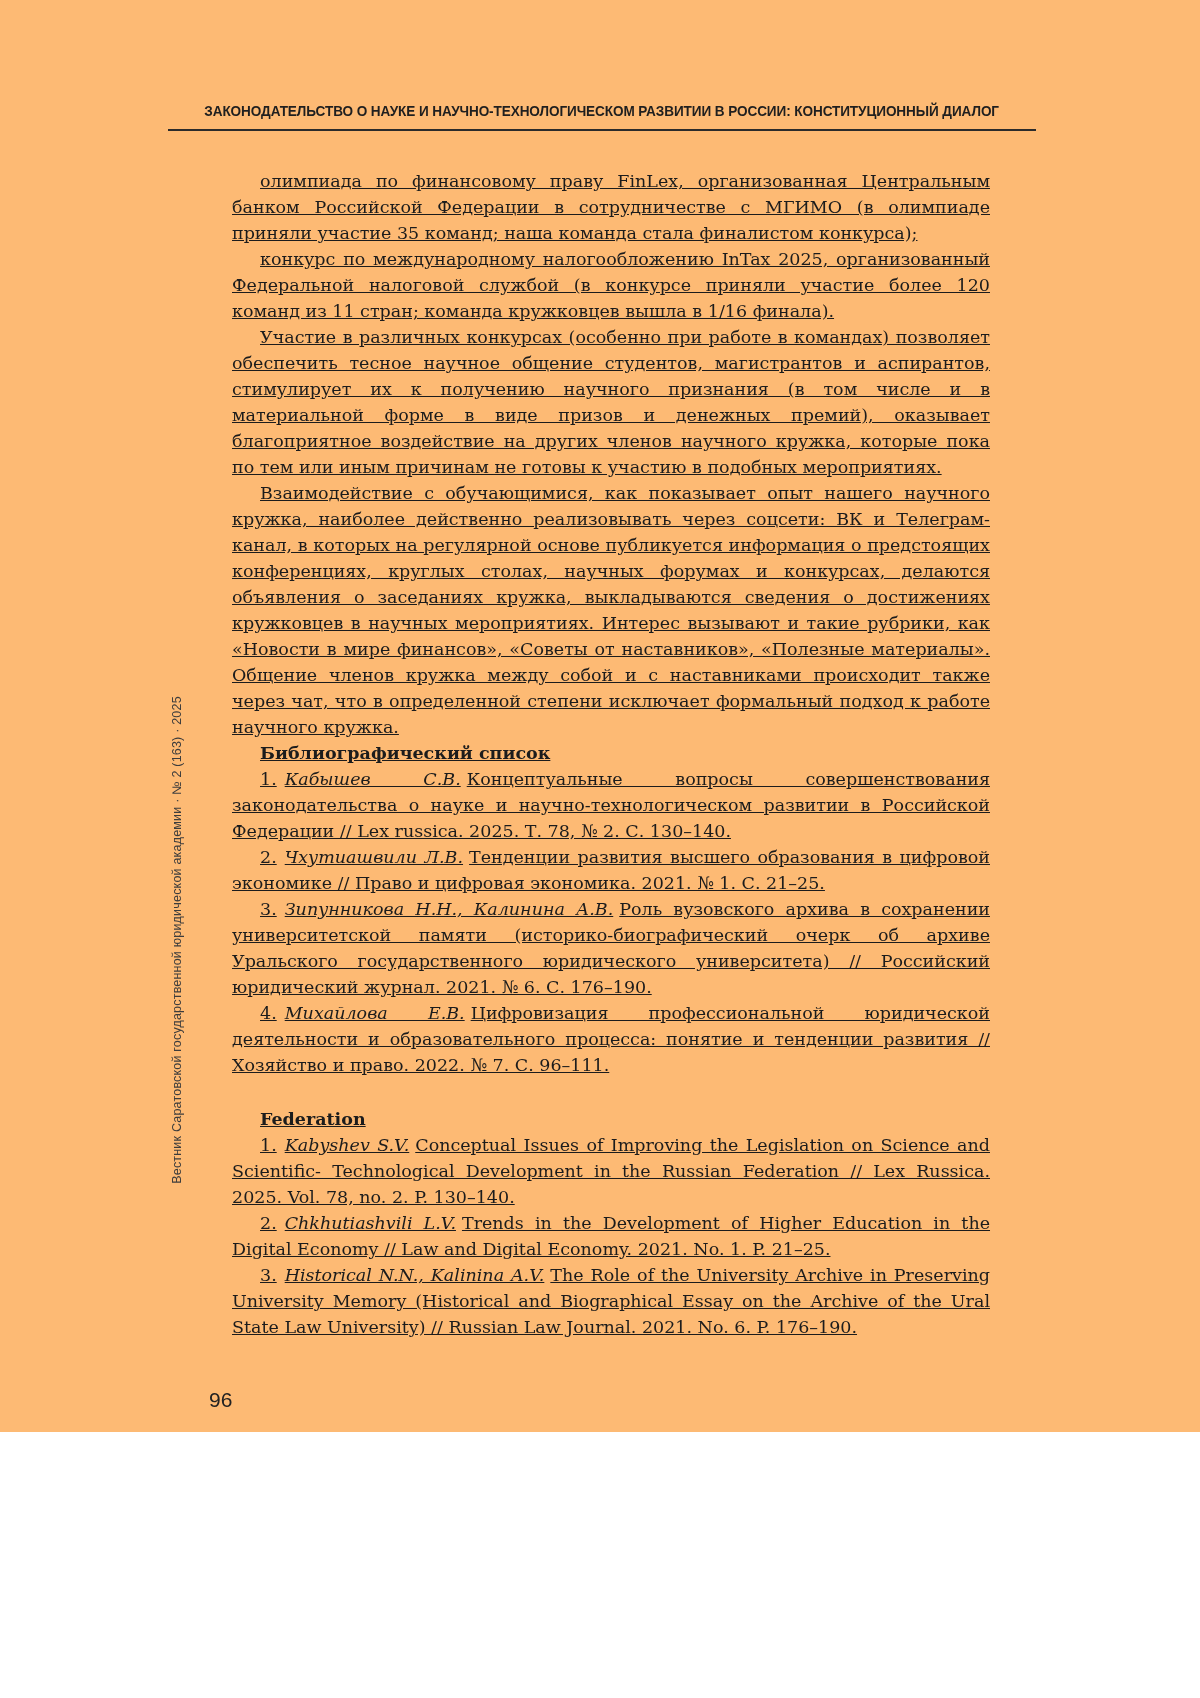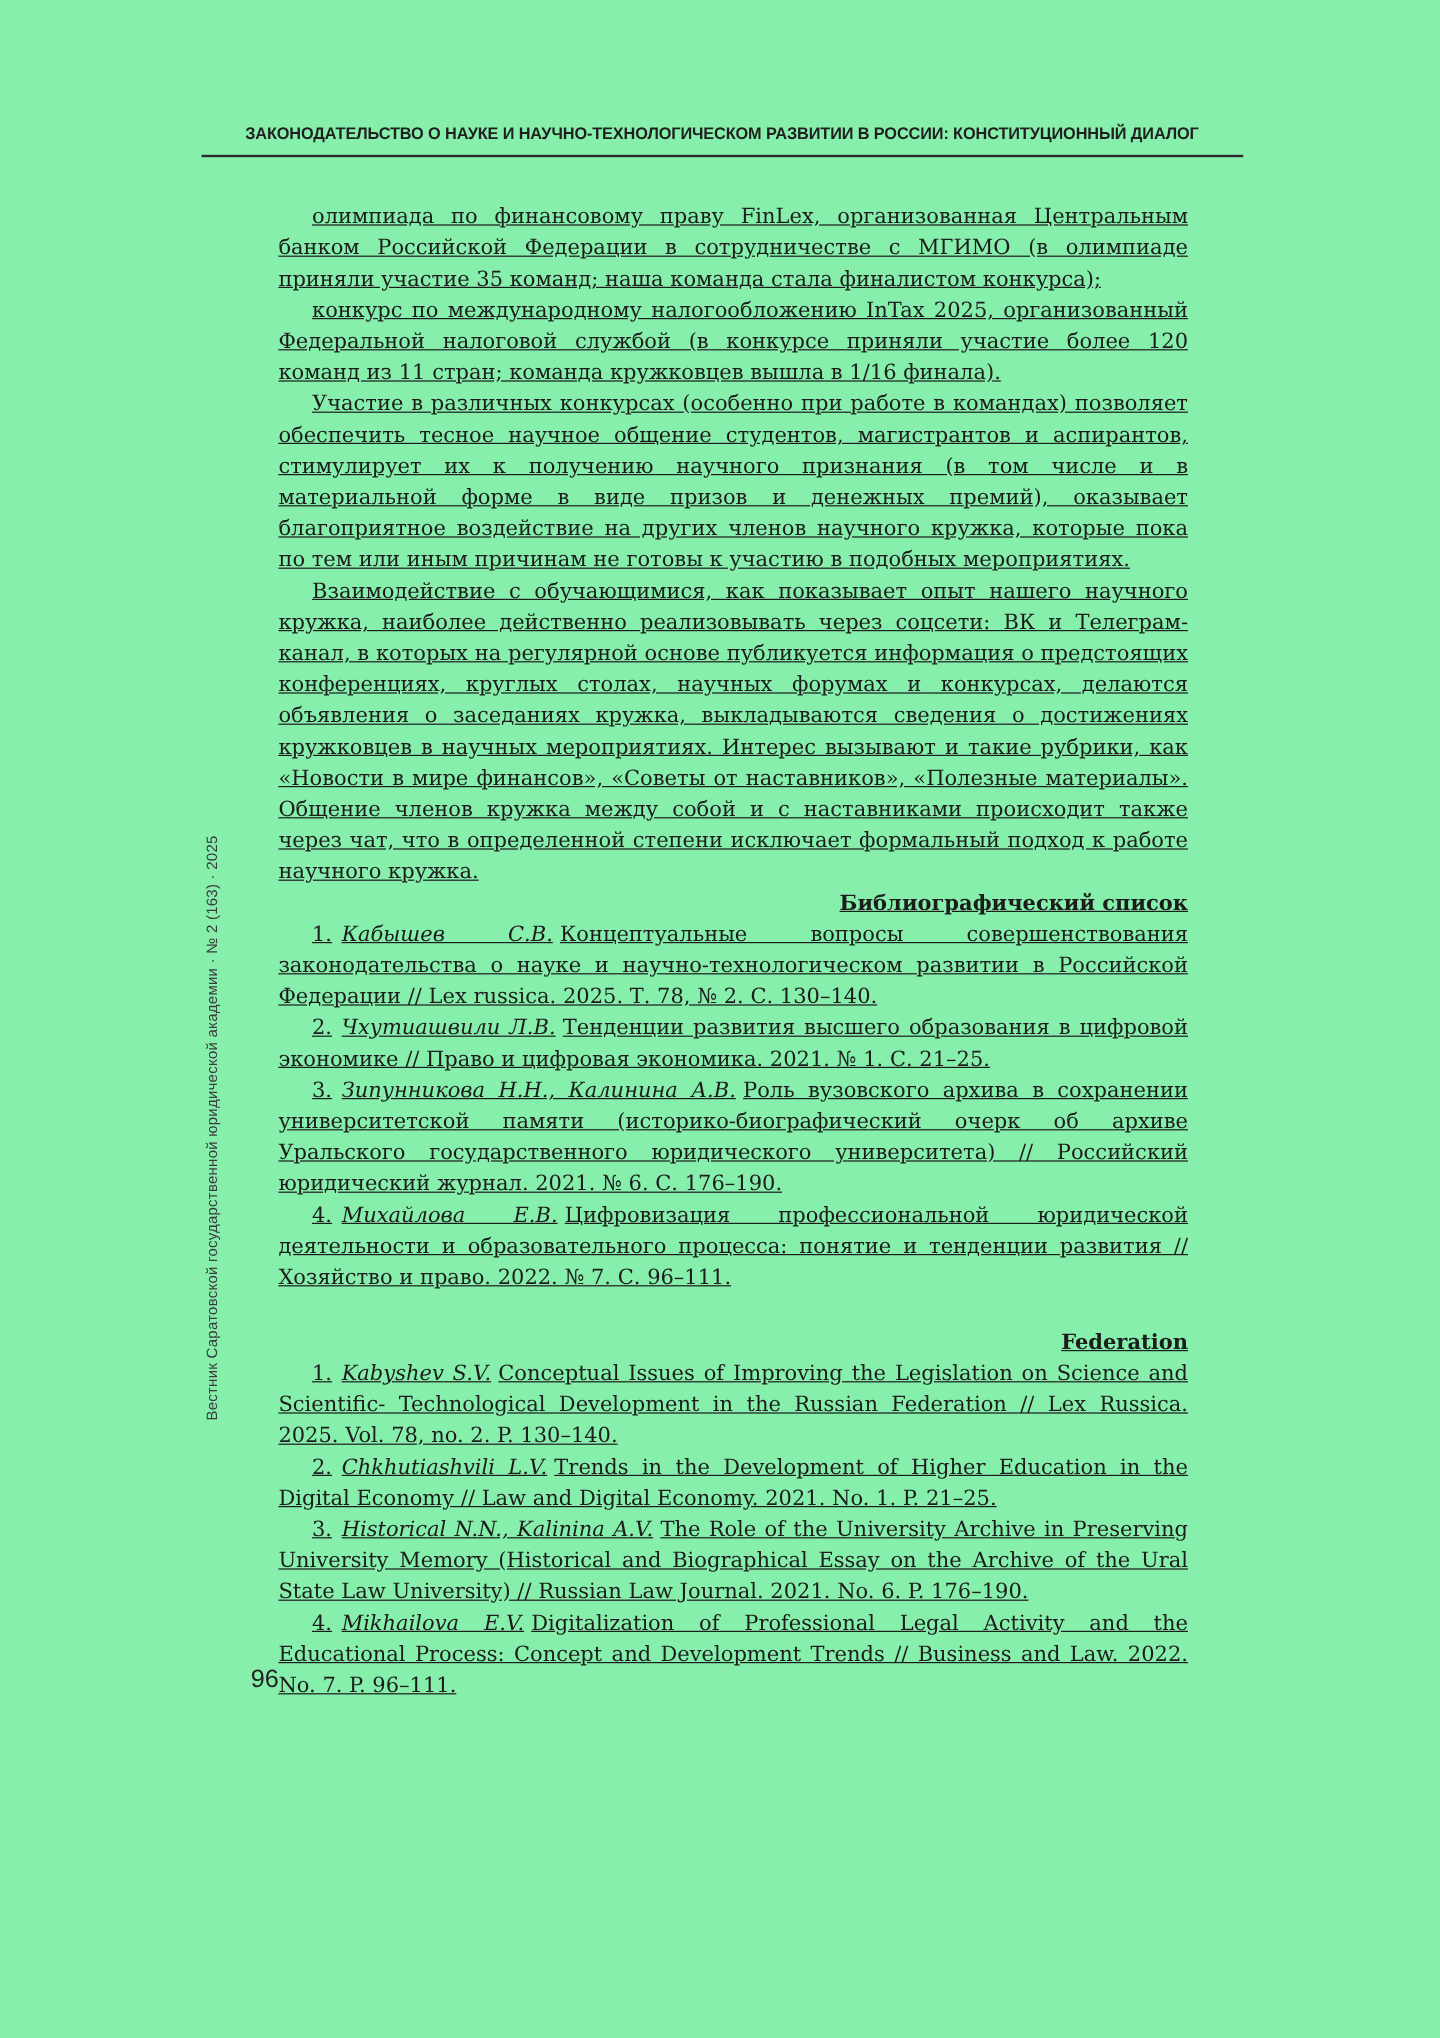--- a/index.html
+++ b/index.html
@@ -1,19 +1,19 @@
 <!DOCTYPE html>
 <html lang="ru"><head>
 <meta charset="utf-8">
 <style>
   html,body{margin:0;padding:0;background:#ffffff;}
   .page{
     position:relative;
-    width:1200px;height:1698px;
-    background:#86efac;
+    width:1200px;height:1432px;
+    background:#fdba74;
     color:#1c1c1c;
     font-family:"DejaVu Serif", serif;
     overflow:hidden;
   }
   
   .running-header{
     position:absolute;left:168px;top:101px;width:868px;
     text-align:center;
     border-bottom:2px solid #2b2b2b;
     padding-bottom:9px;
@@ -44,21 +44,21 @@
   
   .content{
     position:absolute;left:232px;top:168px;width:758px;
     font-size:17.5px;line-height:26px;
     text-align:justify;
     text-decoration:underline;
   }
   .content p{margin:0;text-indent:28px;}
   .section-heading{
     font-size:17.5px;line-height:26px;font-weight:bold;
-    text-align:right;text-indent:0;
+    text-align:left;text-indent:0;
     margin:24px 0 2px 0;
   }
   .section-heading.refs{margin-top:28px;}
   .ref-item .ref-num{margin-right:8px;}
   .ref-item i{margin-right:6px;}
 </style>
 </head>
 <body>
 
 <div class="page">
@@ -83,16 +83,15 @@
     <p class="ref-item"><span class="ref-num">1.</span><i>Кабышев С.В.</i><span>Концептуальные вопросы совершенствования законодательства о науке и научно-технологическом развитии в Российской Федерации // Lex russica. 2025. Т. 78, № 2. С. 130–140.</span></p>
     <p class="ref-item"><span class="ref-num">2.</span><i>Чхутиашвили Л.В.</i><span>Тенденции развития высшего образования в цифровой экономике // Право и цифровая экономика. 2021. № 1. С. 21–25.</span></p>
     <p class="ref-item"><span class="ref-num">3.</span><i>Зипунникова Н.Н., Калинина А.В.</i><span>Роль вузовского архива в сохранении университетской памяти (историко-биографический очерк об архиве Уральского государственного юридического университета) // Российский юридический журнал. 2021. № 6. С. 176–190.</span></p>
     <p class="ref-item"><span class="ref-num">4.</span><i>Михайлова Е.В.</i><span>Цифровизация профессиональной юридической деятельности и образовательного процесса: понятие и тенденции развития // Хозяйство и право. 2022. № 7. С. 96–111.</span></p>
 
     <p class="section-heading refs">Federation</p>
 
     <p class="ref-item"><span class="ref-num">1.</span><i>Kabyshev S.V.</i><span>Conceptual Issues of Improving the Legislation on Science and Scientific- Technological Development in the Russian Federation // Lex Russica. 2025. Vol. 78, no. 2. P. 130–140.</span></p>
     <p class="ref-item"><span class="ref-num">2.</span><i>Chkhutiashvili L.V.</i><span>Trends in the Development of Higher Education in the Digital Economy // Law and Digital Economy. 2021. No. 1. P. 21–25.</span></p>
     <p class="ref-item"><span class="ref-num">3.</span><i>Historical N.N., Kalinina A.V.</i><span>The Role of the University Archive in Preserving University Memory (Historical and Biographical Essay on the Archive of the Ural State Law University) // Russian Law Journal. 2021. No. 6. P. 176–190.</span></p>
-    <p class="ref-item"><span class="ref-num">4.</span><i>Mikhailova E.V.</i><span>Digitalization of Professional Legal Activity and the Educational Process: Concept and Development Trends // Business and Law. 2022. No. 7. P. 96–111.</span></p>
 
   </main>
 </div>
 
 </body></html>

